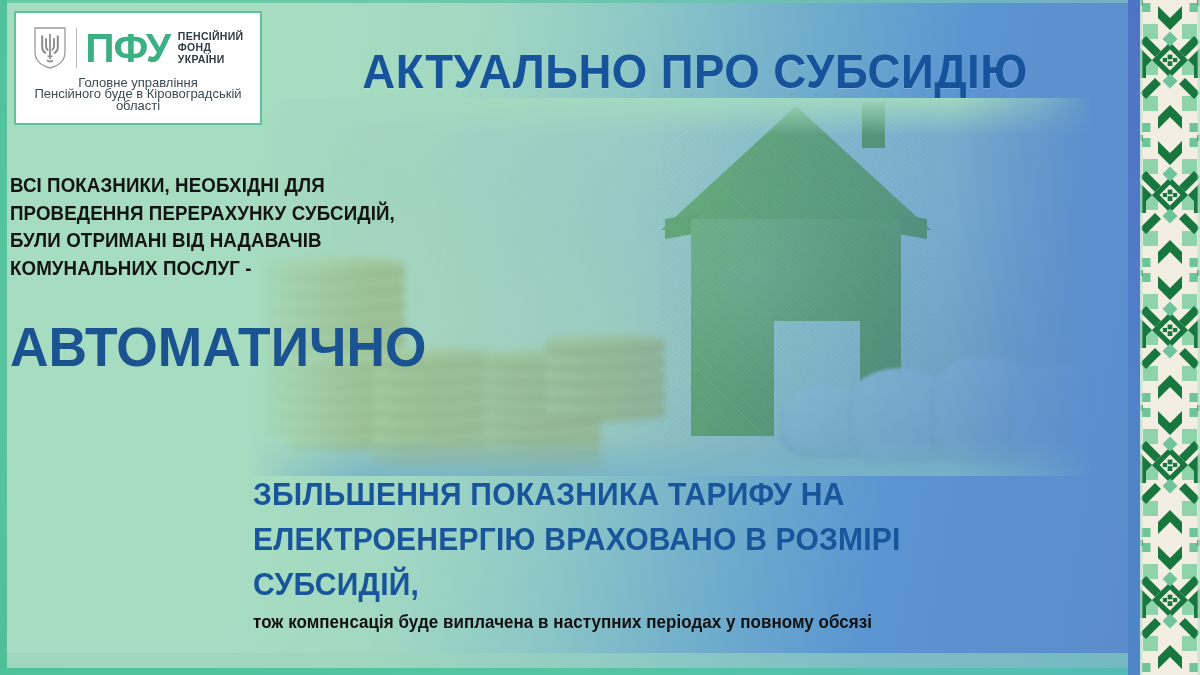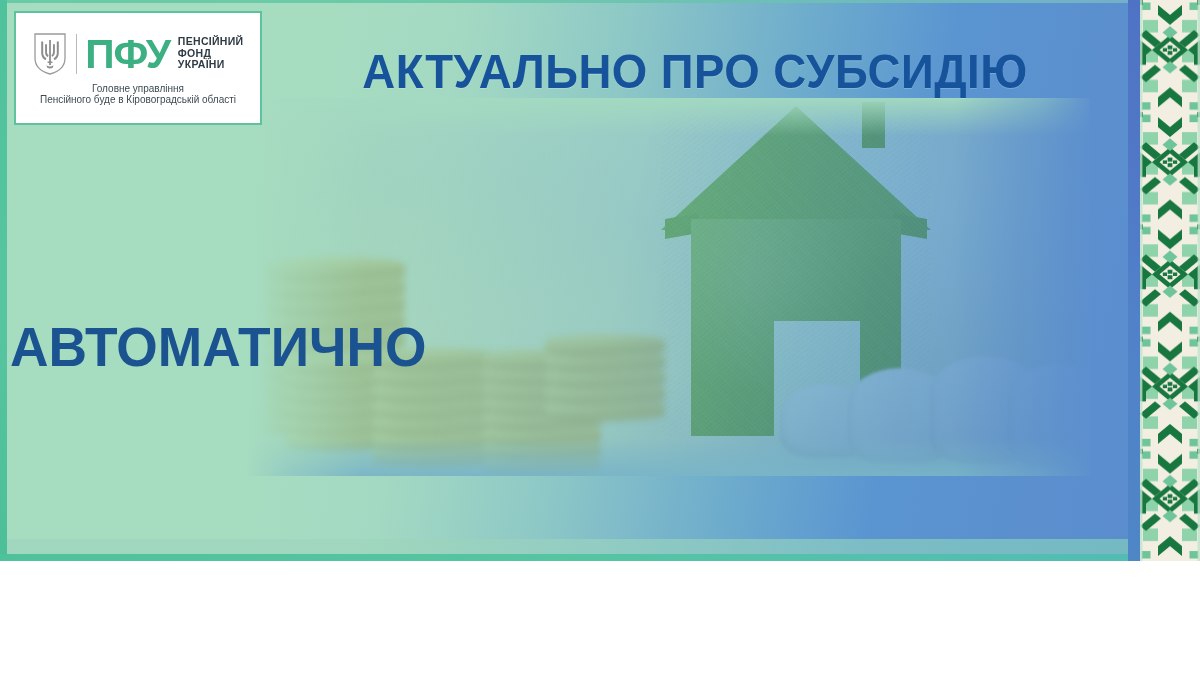--- a/index.html
+++ b/index.html
@@ -10,21 +10,21 @@
     height: 675px;
     overflow: hidden;
     background: #ffffff;
     font-family: "Liberation Sans", sans-serif;
   }
 
   
   #poster {
     position: relative;
     width: 1200px;
-    height: 561px;
+    height: 675px;
     overflow: hidden;
     background: #9fd9bd;
   }
 
   
   .bg-gradient {
     position: absolute;
     inset: 0;
     background:
       linear-gradient(100deg,
@@ -238,21 +238,21 @@
     font-weight: bold;
     font-size: 10.5px;
     line-height: 11.5px;
     letter-spacing: .3px;
     color: #2f3b44;
     text-transform: uppercase;
   }
   .logo-sub {
     margin-top: 7px;
     text-align: center;
-    font-size: 10px;
+    font-size: 13px;
     line-height: 11.5px;
     color: #3d4a52;
     font-family: "Liberation Sans", sans-serif;
   }
 
   
   .headline {
     position: absolute;
     left: 300px;
     top: 42px;
@@ -484,23 +484,35 @@
       </div>
     </div>
     <div class="logo-sub">
       <div>Головне управління</div>
       <div>Пенсійного буде в Кіровоградській області</div>
     </div>
   </div>
 
   <div class="headline">АКТУАЛЬНО ПРО СУБСИДІЮ</div>
 
+  <div class="left-block">
+    <p>ВСІ ПОКАЗНИКИ, НЕОБХІДНІ ДЛЯ</p>
+    <p>ПРОВЕДЕННЯ ПЕРЕРАХУНКУ СУБСИДІЙ,</p>
+    <p>БУЛИ ОТРИМАНІ ВІД НАДАВАЧІВ</p>
+    <p>КОМУНАЛЬНИХ ПОСЛУГ -</p>
+  </div>
 
   <div class="auto-word">АВТОМАТИЧНО</div>
 
+  <div class="lower-block">
+    <div class="big">ЗБІЛЬШЕННЯ ПОКАЗНИКА ТАРИФУ НА</div>
+    <div class="big">ЕЛЕКТРОЕНЕРГІЮ ВРАХОВАНО В РОЗМІРІ</div>
+    <div class="big">СУБСИДІЙ,</div>
+    <div class="small">тож компенсація буде виплачена в наступних періодах у повному обсязі</div>
+  </div>
 
   <div class="edge-top"></div>
   <div class="edge-left"></div>
   <div class="edge-bottom"></div>
 
   <div class="ornament-gap"></div>
   <div class="ornament-wrap">
     <svg viewBox="0 0 20 225" preserveAspectRatio="none" aria-hidden="true">
       <defs>
 

